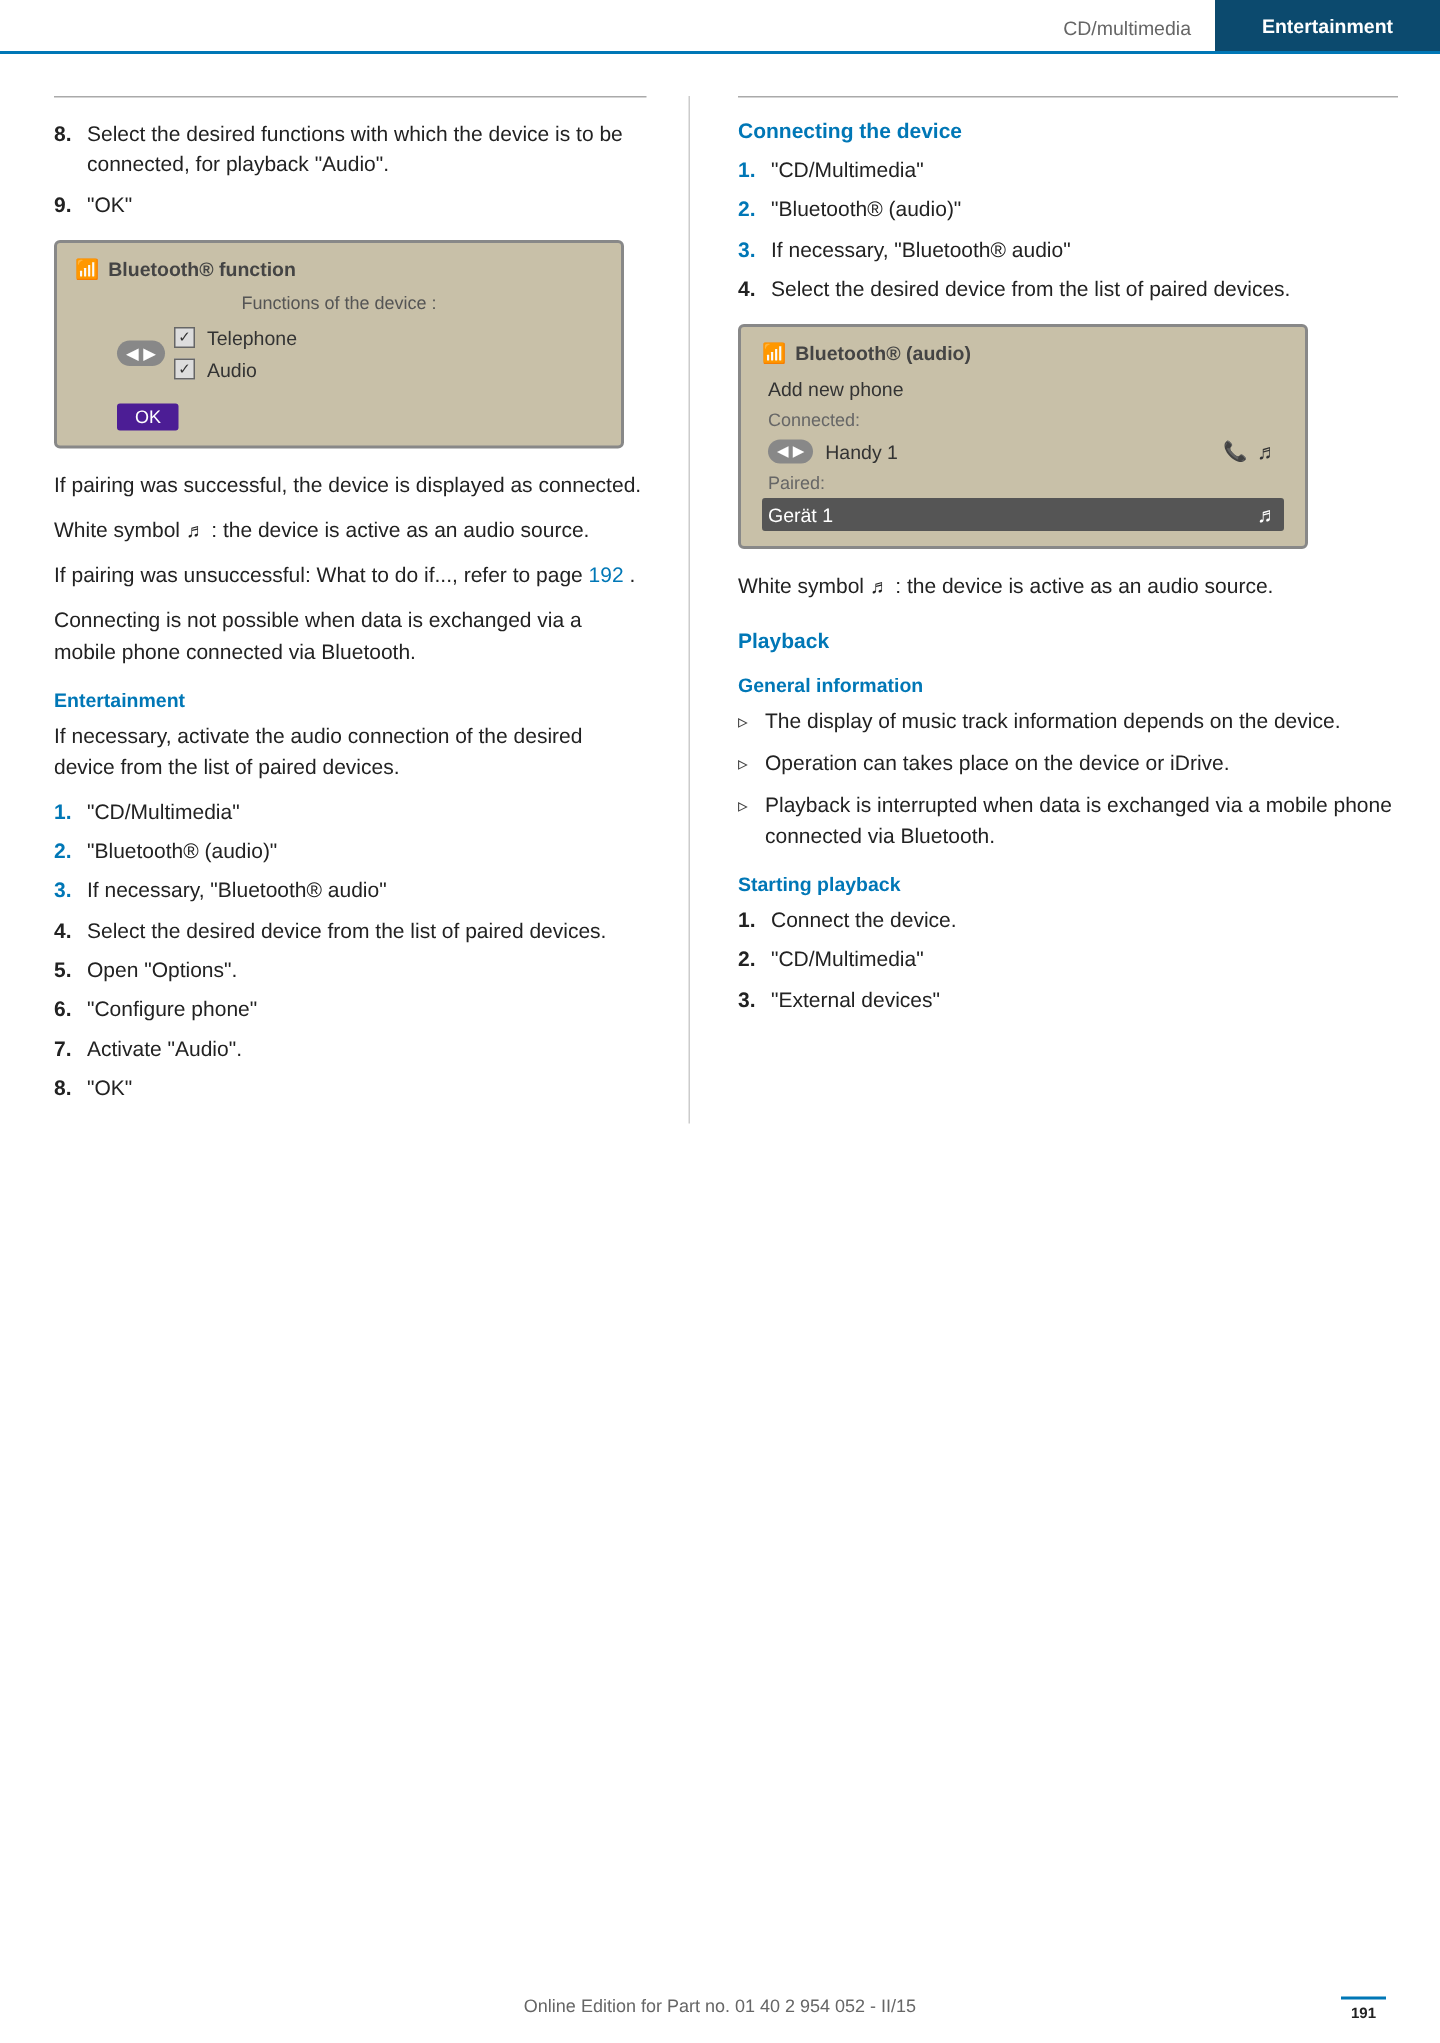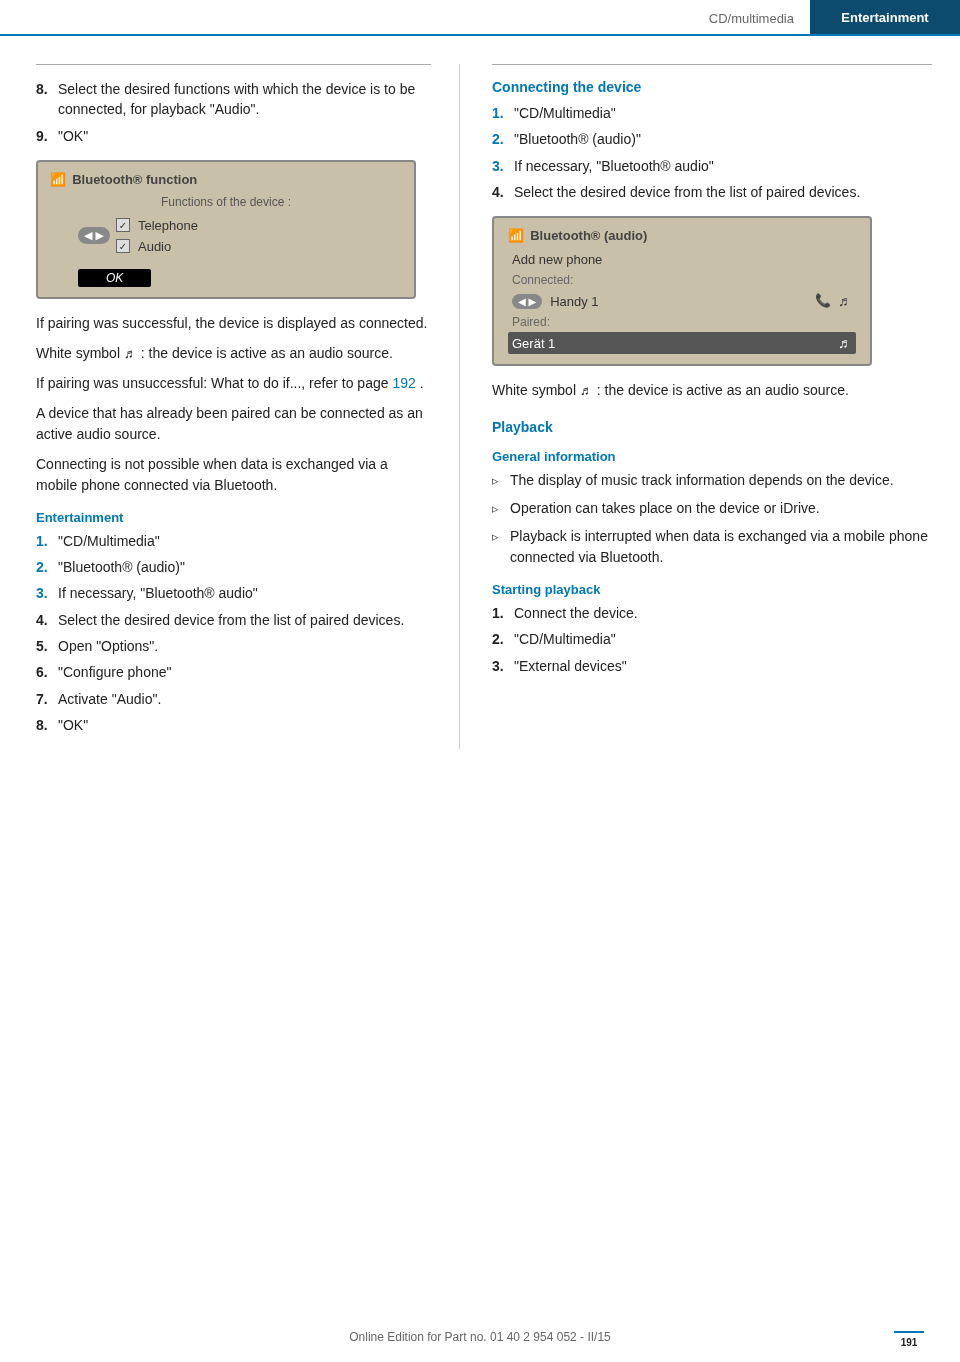--- a/index.html
+++ b/index.html
@@ -158,28 +158,27 @@
       align-items: center;
       justify-content: center;
       font-size: 10px;
     }
     .checkbox-icon.checked::after {
       content: '✓';
       color: #333;
       font-size: 10px;
     }
     .ok-btn {
-      background: #000000;
+      background: #4c1d95;
       color: #fff;
       font-size: 12px;
-      padding: 2px 28px;
+      padding: 2px 12px;
       border-radius: 2px;
       margin-top: 8px;
       display: inline-block;
-      font-style: italic;
     }
     .nav-arrows {
       display: inline-flex;
       align-items: center;
       background: #888;
       border-radius: 12px;
       color: #fff;
       font-size: 11px;
       padding: 2px 6px;
       gap: 3px;
@@ -337,24 +336,24 @@
       <span>White symbol </span>
       <span class="music-symbol">♬</span>
       <span> : the device is active as an audio source.</span>
     </p>
     <p class="body-para">
       <span>If pairing was unsuccessful: What to do if..., refer to page </span>
       <a class="link-blue">192</a>
       <span>.</span>
     </p>
 
-    <p class="body-para">A device that has already been paired can be connected as an active audio source.</p>
     <p class="body-para">Connecting is not possible when data is exchanged via a mobile phone connected via Bluetooth.</p>
 
     <div class="sub-heading">Entertainment</div>
+    <p class="body-para">If necessary, activate the audio connection of the desired device from the list of paired devices.</p>
 
     <ul class="step-list">
       <li>
         <span class="step-num">1.</span>
         <span class="step-text">"CD/Multimedia"</span>
       </li>
       <li>
         <span class="step-num">2.</span>
         <span class="step-text">"Bluetooth® (audio)"</span>
       </li>

